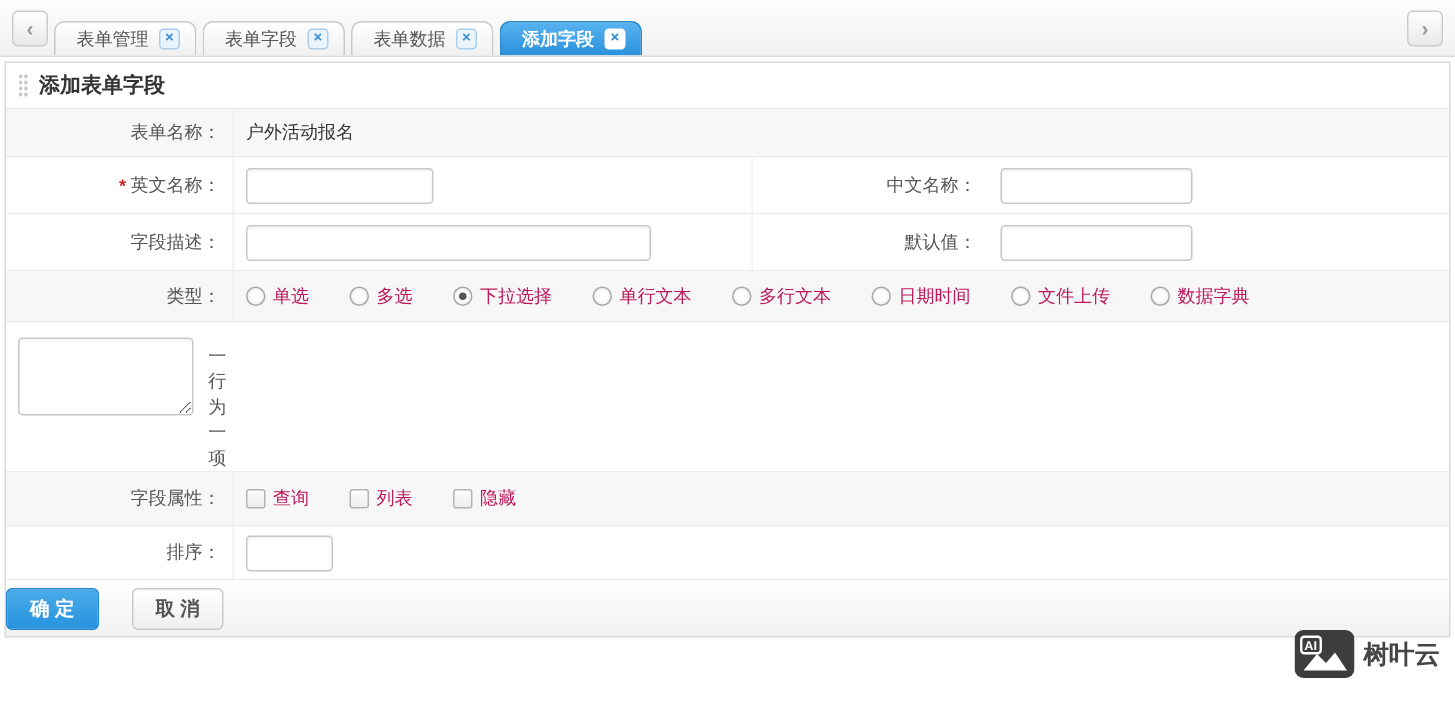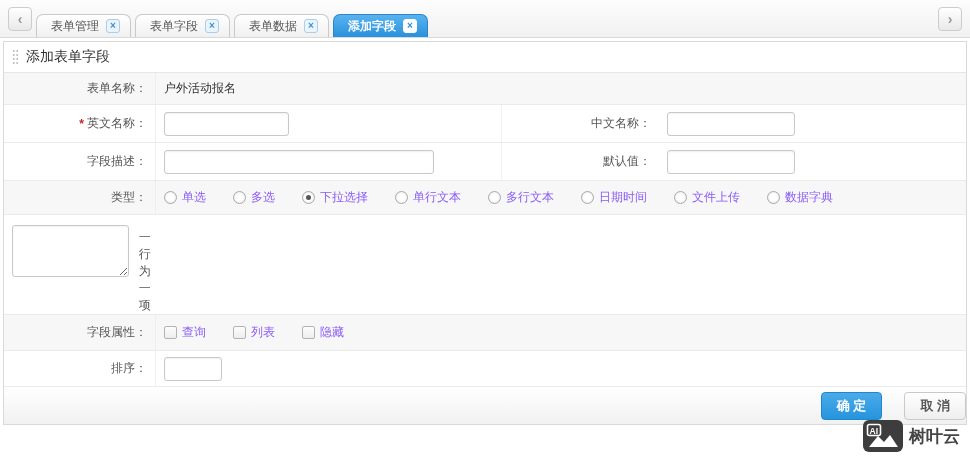--- a/index.html
+++ b/index.html
@@ -25,21 +25,21 @@
   .tab.active { background:linear-gradient(#58b3ef,#2a91dc); border-color:#2a86c8;
     color:#fff; font-weight:bold; }
   .tab.active .tab-close { background:#fff; border-color:#fff; color:#2e8fd6; }
 
   
   .panel { margin:3px 3px 0 3px; border:1px solid #d9d9d9; background:#fff; }
   .panel-header { height:31px; display:flex; align-items:center; padding:0 8px;
     background:#fff; border-bottom:1px solid #e6e6e6; }
   .grip { width:7px; height:16px; margin-right:7px;
     background-image:radial-gradient(#c4c4c4 1px, transparent 1.2px); background-size:3.5px 4px; }
-  .panel-title { font-size:14px; font-weight:normal; color:#333; }
+  .panel-title { font-size:14px; font-weight:bold; color:#333; }
 
   
   .row { display:grid; border-bottom:1px solid #ebebeb; align-items:center; background:#fff; }
   .row.full  { grid-template-columns:152px 1fr; }
   .row.split { grid-template-columns:152px 345px 158px 1fr; }
   .row.shaded { background:#f7f7f7; }
   .lbl, .lbl2 { align-self:stretch; display:flex; align-items:center; justify-content:flex-end;
     padding-right:8px; color:#555; }
   .lbl  { border-right:1px solid #eee; }
   .lbl2 { border-left:1px solid #f2f2f2; }
@@ -57,30 +57,30 @@
   .w125{width:125px} .w128{width:128px} .w270{width:270px} .w58{width:58px}
   textarea.ta { width:378px; height:52px; border:1px solid #c8c8c8; border-radius:3px;
     padding:3px 5px; font:12px "Liberation Sans","DejaVu Sans",sans-serif; color:#333;
     resize:both; outline:none; box-shadow:inset 0 1px 2px rgba(0,0,0,0.05); }
   .row.ta-row { align-items:start; }
   .row.ta-row .lbl { align-items:flex-start; padding-top:14px; }
   .row.ta-row .fld { padding-top:10px; align-items:flex-start; }
   .row.ta-row .hint { padding-top:4px; }
 
   
-  .opt { display:flex; align-items:center; gap:5px; margin-right:17px; cursor:pointer; color:#8b5cf6; }
+  .opt { display:flex; align-items:center; gap:5px; margin-right:17px; cursor:pointer; color:#be185d; }
   .radio { width:13px; height:13px; border-radius:50%; border:1px solid #a9a9a9;
     background:radial-gradient(#fff 40%, #e3e3e3); position:relative; flex:0 0 auto; }
   .radio.checked::after { content:""; position:absolute; left:3px; top:3px; width:5px; height:5px;
     border-radius:50%; background:#555; }
   .cbox { width:13px; height:13px; border-radius:2px; border:1px solid #b3b3b3;
     background:linear-gradient(#fdfdfd,#ededed); flex:0 0 auto; }
 
   
-  .footer { display:flex; align-items:center; justify-content:flex-end; gap:22px;
+  .footer { display:flex; align-items:center; justify-content:flex-start; gap:22px;
     min-height:37px; background:linear-gradient(#ffffff,#f1f1f1); }
   .btn { height:28px; padding:0 15px; border-radius:4px; font:bold 13px "Liberation Sans","DejaVu Sans",sans-serif;
     cursor:pointer; border:1px solid #c9c9c9; background:linear-gradient(#fefefe,#efefef); color:#555; }
   .btn.primary { background:linear-gradient(#4aabe8,#2694de); border-color:#2186cd; color:#fff; }
 
   
   .watermark { position:absolute; right:10px; bottom:21px; display:flex; align-items:center; gap:6px; }
   .wm-text { font-size:17px; font-weight:bold; color:#454545; }
 </style>
 </head>

